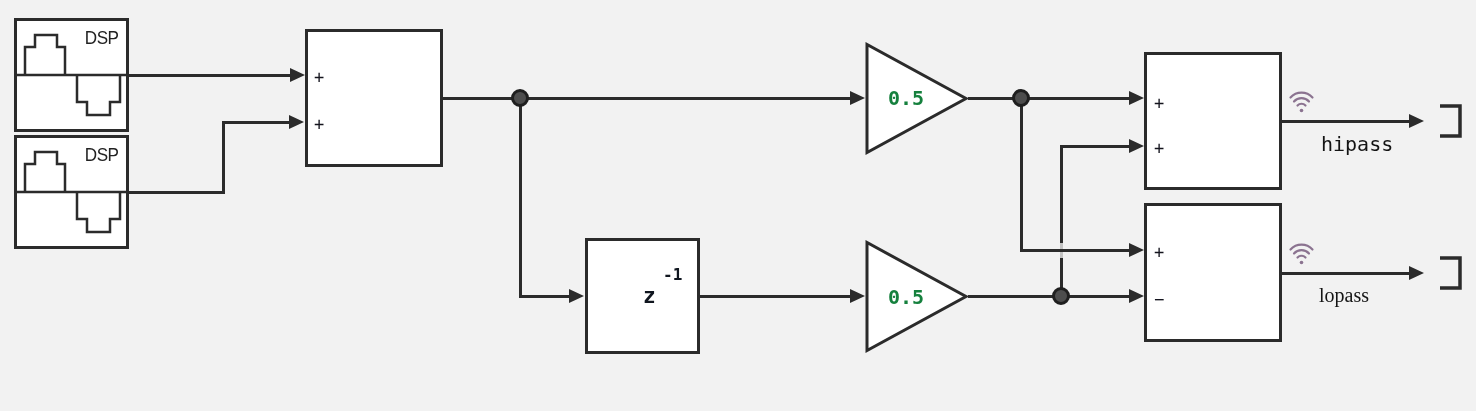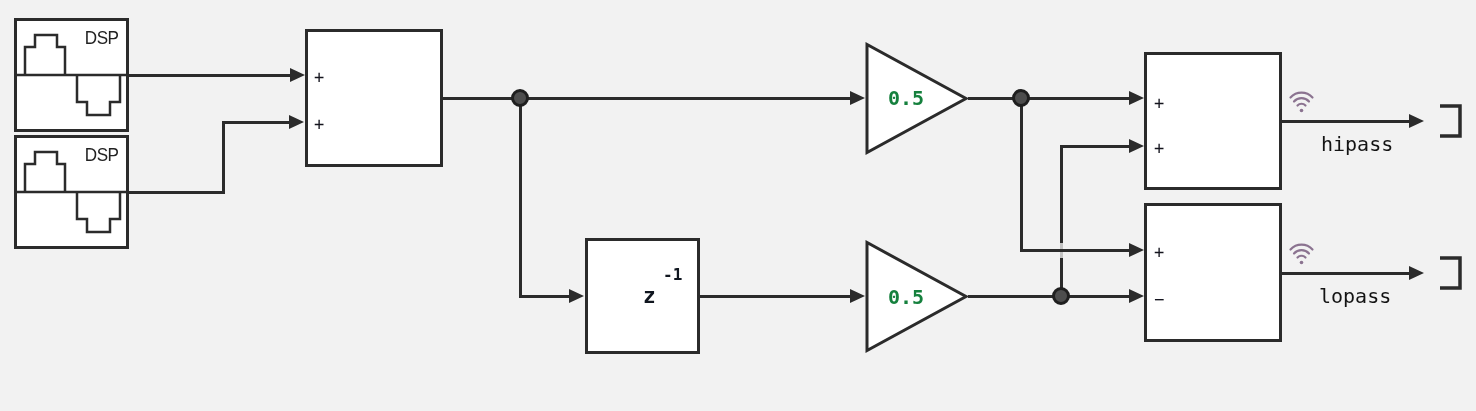--- a/index.html
+++ b/index.html
@@ -137,20 +137,20 @@
   <div class="wire h" style="left:1282px;top:271.5px;width:129px;"></div>
   <div class="arr" style="left:1409px;top:266px;"></div>
   <div class="shape" style="left:1288px;top:243px;">
     <svg width="27" height="23" viewBox="0 0 27 23">
       <path d="M9.5 14.5 a5.5 5.5 0 0 1 8 0" stroke="#8b7390" stroke-width="2.2" fill="none" stroke-linecap="round"></path>
       <path d="M6 10.5 a10 10 0 0 1 15 0" stroke="#8b7390" stroke-width="2.2" fill="none" stroke-linecap="round"></path>
       <path d="M2.5 6.5 a15 15 0 0 1 22 0" stroke="#8b7390" stroke-width="2.2" fill="none" stroke-linecap="round"></path>
       <circle cx="13.5" cy="19.5" r="1.8" fill="#8b7390"></circle>
     </svg>
   </div>
-  <div class="out-label" style="left:1319px;top:284px;">lopass</div>
+  <div class="out-label" style="left:1319px;top:284px;font-family:Liberation Serif, serif;">lopass</div>
   <div class="shape" style="left:1438px;top:256px;">
     <svg width="26" height="34" viewBox="0 0 26 34">
       <path d="M2 2 H22 V32 H2" stroke="#2b2b2b" stroke-width="3.5" fill="none"></path>
     </svg>
   </div>
 
 </div>
 
 </body></html>

